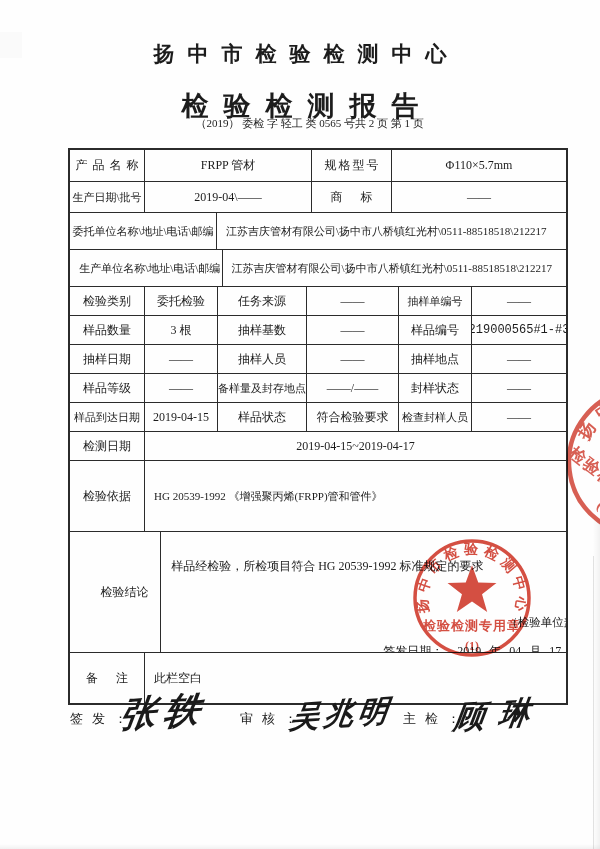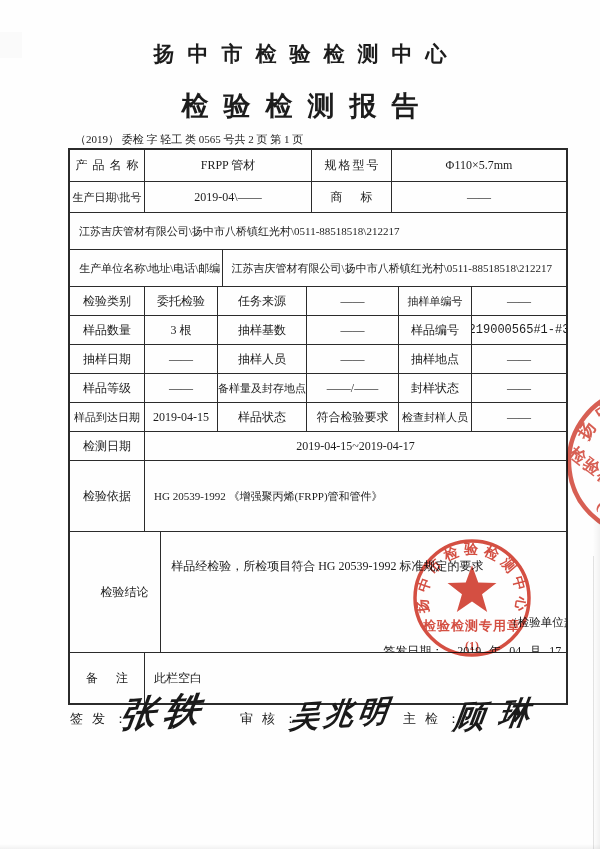--- a/index.html
+++ b/index.html
@@ -3,22 +3,22 @@
 <meta charset="utf-8">
 <style>
   html,body{margin:0;padding:0;background:#f2f2f2;}
   .page{position:relative;width:600px;height:849px;margin:0 auto;background:#fefefe;
         font-family:"Liberation Serif","DejaVu Serif",serif;color:#1c1c1c;overflow:hidden;}
   
   .org-title{position:absolute;top:40px;left:0;width:100%;text-align:center;
              font-size:21px;font-weight:bold;letter-spacing:13px;padding-left:13px;box-sizing:border-box;}
   .report-title{position:absolute;top:88px;left:0;width:100%;text-align:center;
              font-size:27px;font-weight:bold;letter-spacing:15px;padding-left:15px;box-sizing:border-box;}
-  .doc-line{position:absolute;top:132px;left:75px;right:56px;display:flex;
-            justify-content:flex-start;font-size:11px;}
+  .doc-line{position:absolute;top:116px;left:75px;right:56px;display:flex;
+            justify-content:center;font-size:11px;}
   
   .tbl{position:absolute;left:68px;top:148px;width:500px;border:2px solid #2b2b2b;box-sizing:border-box;}
   .row{display:flex;border-bottom:1.5px solid #2b2b2b;}
   .row:last-child{border-bottom:none;}
   .cell{border-right:1.5px solid #2b2b2b;box-sizing:border-box;display:flex;align-items:center;
         justify-content:center;text-align:center;font-size:12px;white-space:nowrap;overflow:hidden;}
   .cell:last-child{border-right:none;}
   .cell.left{justify-content:flex-start;padding-left:9px;}
   .sm{font-size:11px;}
   .xs{font-size:12px;font-family:"Liberation Mono","DejaVu Sans Mono",monospace;}
@@ -71,20 +71,21 @@
     </div>
 
     <div class="row" style="height:30px;">
       <div class="cell sm" style="width:75px;">生产日期\批号</div>
       <div class="cell" style="width:167px;">2019-04\——</div>
       <div class="cell sp-wide" style="width:80px;">商标</div>
       <div class="cell" style="width:174px;">——</div>
     </div>
 
     <div class="row" style="height:36px;">
+      <div class="cell sm" style="width:147px;">委托单位名称\地址\电话\邮编</div>
       <div class="cell sm left" style="width:349px;">江苏吉庆管材有限公司\扬中市八桥镇红光村\0511-88518518\212217</div>
     </div>
 
     <div class="row" style="height:36px;">
       <div class="cell sm" style="width:147px;margin-left:8px;">生产单位名称\地址\电话\邮编</div>
       <div class="cell sm left" style="width:349px;">江苏吉庆管材有限公司\扬中市八桥镇红光村\0511-88518518\212217</div>
     </div>
 
     <div class="row" style="height:28px;">
       <div class="cell" style="width:75px;">检验类别</div>

